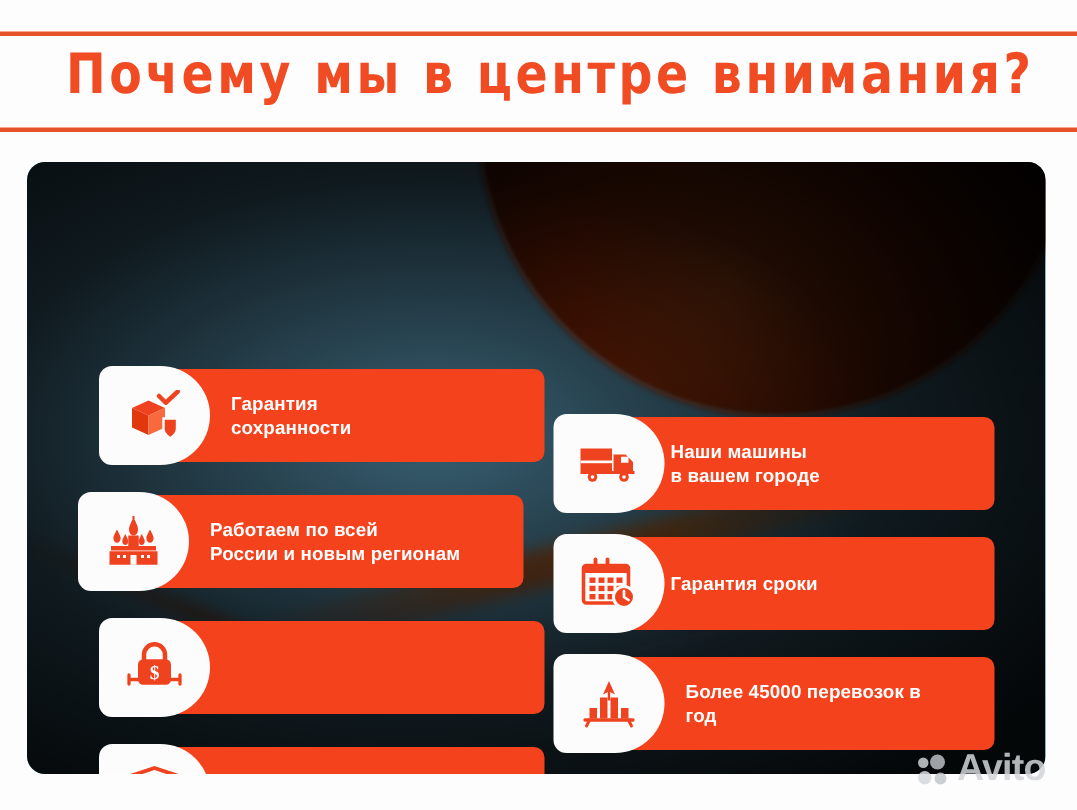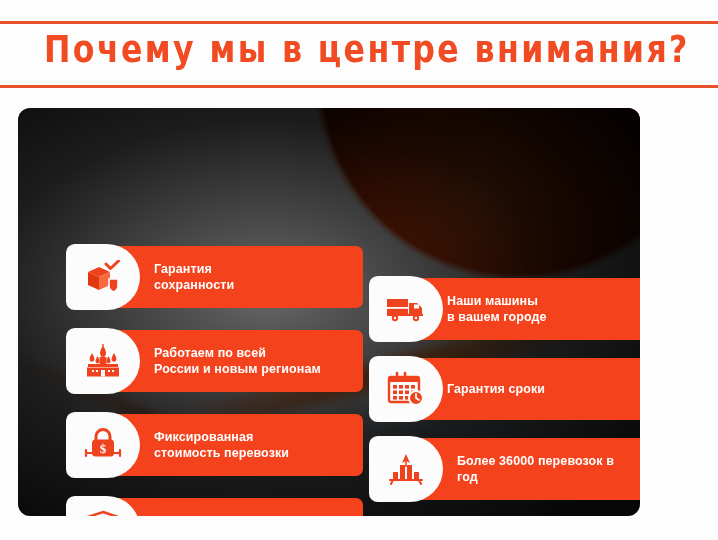--- a/index.html
+++ b/index.html
@@ -35,23 +35,23 @@
     letter-spacing: 2.5px;
     white-space: nowrap;
     transform: scaleX(0.95);
     transform-origin: left top;
   }
 
   
   .panel {
     position: absolute;
     left: 18px; top: 108px;
-    width: 622px; height: 408px;
+    width: 679px; height: 408px;
     border-radius: 12px;
-    background: #e5e5e5;
+    background: #7dd3fc;
     overflow: hidden;
   }
   .panel .bg {
     position: absolute;
     inset: 0;
   }
   
   .glow-a {
     position: absolute;
     left: 300px; top: -230px;
@@ -136,21 +136,21 @@
     line-height: 1.32;
     letter-spacing: 0.1px;
     padding-left: 86px;
     padding-right: 10px;
     white-space: pre-line;
   }
   .card.center .label { text-align: left; padding-left: 76px; padding-right: 16px; width: 100%; }
 
   
   .c-l1 { left: 50px;  top: 138px; width: 295px; }
-  .c-l2 { left: 50px;  top: 222px; width: 295px; }
+  .c-l2 { left: 36px;  top: 222px; width: 295px; }
   .c-l3 { left: 50px;  top: 306px; width: 295px; }
   .c-l4 { left: 50px;  top: 390px; width: 295px; }
   
   .c-r1 { left: 353px; top: 170px; width: 292px; }
   .c-r2 { left: 353px; top: 250px; width: 292px; }
   .c-r3 { left: 353px; top: 330px; width: 292px; }
 
   
   .avito {
     position: absolute;
@@ -244,22 +244,20 @@
       <div class="card c-l3">
         <div class="icon-plate">
           <svg width="38" height="36" viewBox="0 0 38 36">
             <path d="M12 13 L12 9.5 C12 5.6 15.1 2.5 19 2.5 C22.9 2.5 26 5.6 26 9.5 L26 13" fill="none" stroke="#ef4320" stroke-width="3"></path>
             <rect x="8" y="12.5" width="22" height="17" rx="3.5" fill="#ef4320"></rect>
             <text x="19" y="25.5" font-family="Liberation Serif, serif" font-size="13" font-weight="bold" fill="#fcfcfc" text-anchor="middle">$</text>
             <path d="M8 26 L2 26 L2 23 M2 26 L2 29" fill="none" stroke="#ef4320" stroke-width="2.2" stroke-linecap="round"></path>
             <path d="M30 26 L36 26 L36 23 M36 26 L36 29" fill="none" stroke="#ef4320" stroke-width="2.2" stroke-linecap="round"></path>
           </svg>
         </div>
-        <div class="label">Фиксированная
-стоимость перевозки</div>
       </div>
 
       <div class="card c-l4">
         <div class="icon-plate">
           <svg width="36" height="38" viewBox="0 0 36 38">
             <path d="M18 2 L33 7 L33 18 C33 28 18 35.5 18 35.5 C18 35.5 3 28 3 18 L3 7 Z" fill="none" stroke="#ef4320" stroke-width="2.6"></path>
             <path d="M18 10.5 L26 14.5 L18 18.5 L10 14.5 Z" fill="#f86a3e"></path>
             <path d="M10 14.5 L18 18.5 L18 27.5 L10 23.5 Z" fill="#ef4320"></path>
             <path d="M26 14.5 L18 18.5 L18 27.5 L26 23.5 Z" fill="#d83a12"></path>
           </svg>
@@ -322,21 +320,30 @@
               <rect x="20" y="13" width="5" height="7"></rect>
               <rect x="6" y="20" width="5" height="7"></rect>
               <rect x="13" y="20" width="5" height="7"></rect>
               <rect x="20" y="20" width="5" height="7"></rect>
               <rect x="27" y="20" width="5" height="7"></rect>
             </g>
             <path d="M3 28 L35 28" stroke="#ef4320" stroke-width="2.2" stroke-linecap="round"></path>
             <path d="M6 28 L4 32 M32 28 L34 32" stroke="#ef4320" stroke-width="2" stroke-linecap="round"></path>
           </svg>
         </div>
-        <div class="label">Более 36000 перевозок в
+        <div class="label">Более 45000 перевозок в
 год</div>
       </div>
 
     </div>
   </div>
 
+  <div class="avito">
+    <div class="dots">
+      <i></i>
+        <i></i>
+        <i></i>
+        <i></i>
+    </div>
+    <div class="word">Avito</div>
+  </div>
 
 </div>
 
 </body></html>

